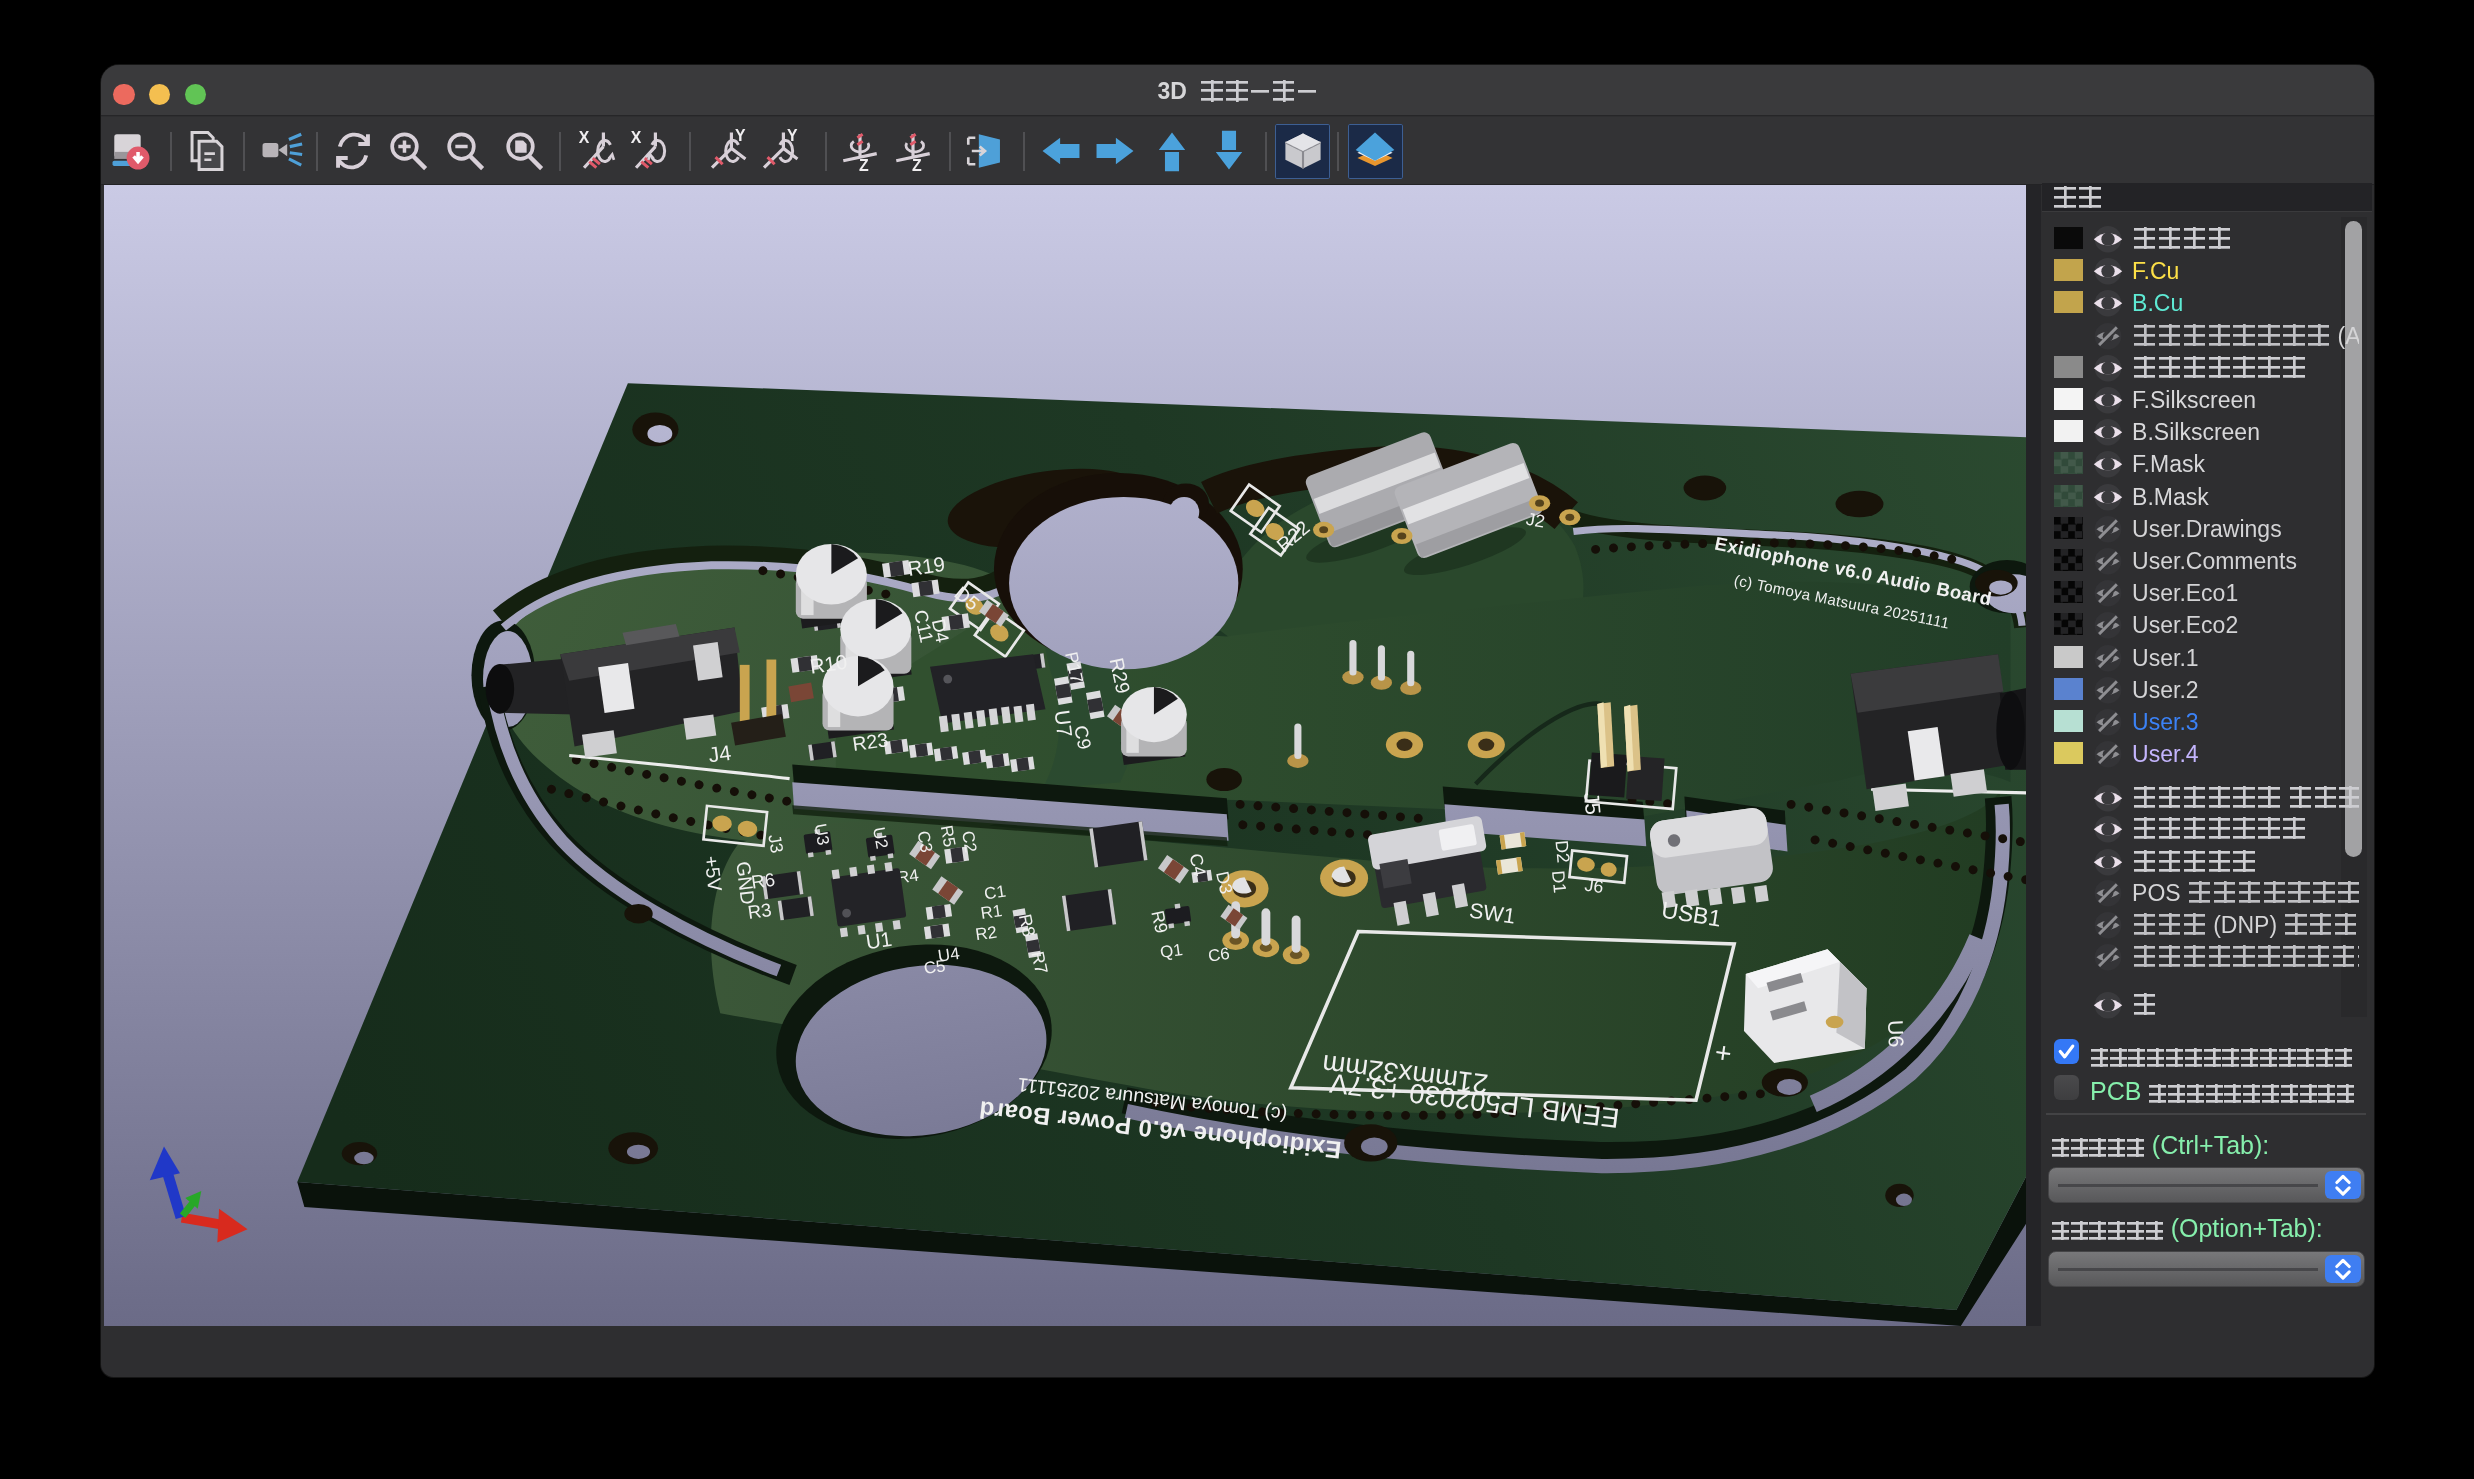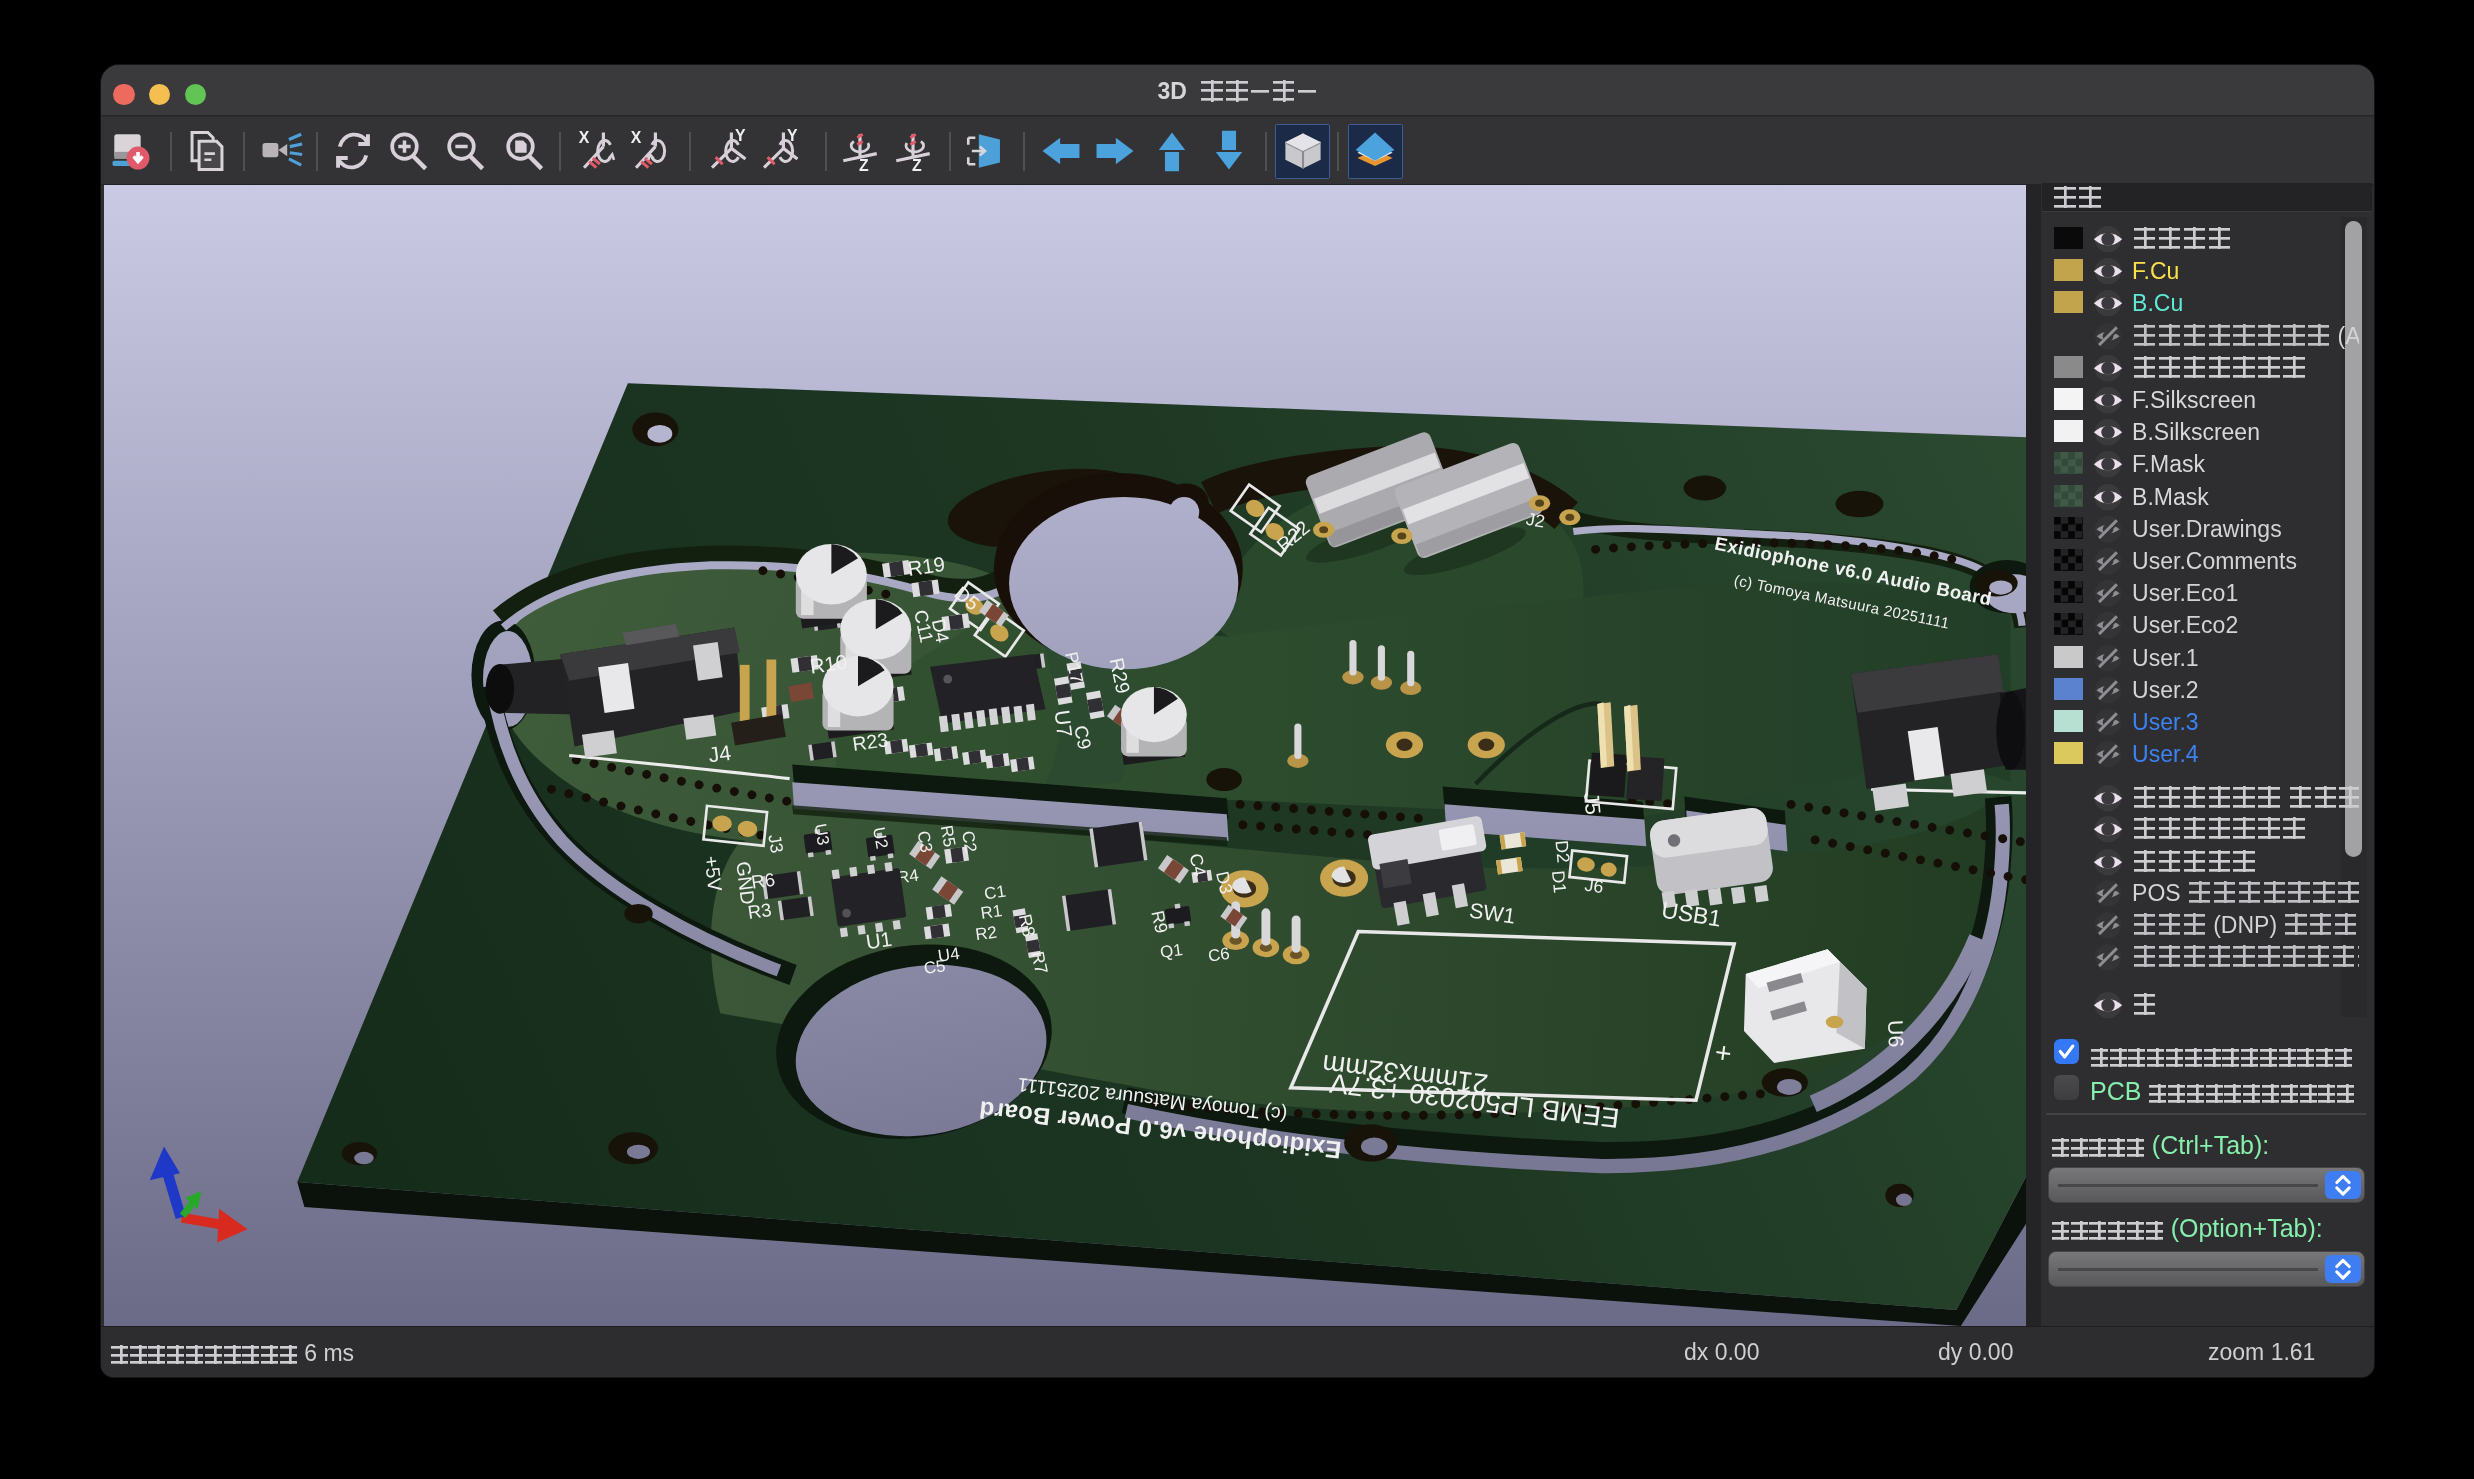--- a/index.html
+++ b/index.html
@@ -822,21 +822,21 @@
       </div>
 <div class="row" style="top:553px">
         <div class="sw" style="background:#dbc95e"></div>
         <svg class="eyew" width="32" height="28.4" viewBox="0 0 36 32">
           <circle cx="18" cy="16" r="15" fill="#343437"></circle>
           <path d="M5 16 Q18 6 31 16 Q18 26 5 16 Z" fill="#8e8e92"></path>
           <ellipse cx="18" cy="16" rx="6" ry="6" fill="#343437"></ellipse>
           <path d="M8 26 L28 6" stroke="#8e8e92" stroke-width="3.4"></path>
           <path d="M10 28 L30 8" stroke="#343437" stroke-width="2.2"></path>
         </svg>
-        <span class="lbl" style="color:#3b82f6">User.4</span>
+        <span class="lbl" style="color:#c4b5fd">User.4</span>
       </div>
 <div class="row" style="top:597px">
         <svg class="eyew" width="32" height="28.4" viewBox="0 0 36 32">
           <circle cx="18" cy="16" r="15" fill="#3a3a3d"></circle>
           <path d="M2 16 Q18 2 34 16 Q18 30 2 16 Z" fill="#eadfea"></path>
           <ellipse cx="18" cy="16" rx="7.5" ry="7.5" fill="#3a3a3d"></ellipse>
         </svg>
         <span class="lbl" style="color:#d8d8da"><span class="k"></span><span class="k"></span><span class="k"></span><span class="k"></span><span class="k"></span><span class="k"></span>&nbsp;<span class="k"></span><span class="k"></span><span class="k"></span></span>
       </div>
 <div class="row" style="top:628px">
@@ -906,20 +906,14 @@
             <path d="M13 13 l7 -7 l7 7 M13 19 l7 7 l7 -7" stroke="#fff" stroke-width="3.4" fill="none" stroke-linecap="round" stroke-linejoin="round"></path>
           </svg></div>
       </div>
 <div class="cbl" style="left:9px;top:1029px"><span class="k s"></span><span class="k s"></span><span class="k s"></span><span class="k s"></span><span class="k s"></span><span class="k s"></span>&nbsp;(Option+Tab):</div>
 <div class="dd" style="top:1066px">
         <div class="stepper"><svg width="36" height="28.4" viewBox="0 0 40 32">
             <path d="M13 13 l7 -7 l7 7 M13 19 l7 7 l7 -7" stroke="#fff" stroke-width="3.4" fill="none" stroke-linecap="round" stroke-linejoin="round"></path>
           </svg></div>
       </div>
 </div>
-  <div class="status">
-    <span style="position:absolute;left:9px;top:13.3px"><span class="k s"></span><span class="k s"></span><span class="k s"></span><span class="k s"></span><span class="k s"></span><span class="k s"></span><span class="k s"></span><span class="k s"></span><span class="k s"></span><span class="k s"></span> 6 ms</span>
-    <span style="position:absolute;left:1583px;top:12.4px">dx 0.00</span>
-    <span style="position:absolute;left:1837px;top:12.4px">dy 0.00</span>
-    <span style="position:absolute;left:2107px;top:12.4px">zoom 1.61</span>
-  </div>
 </div>
 
 
 </body></html>

